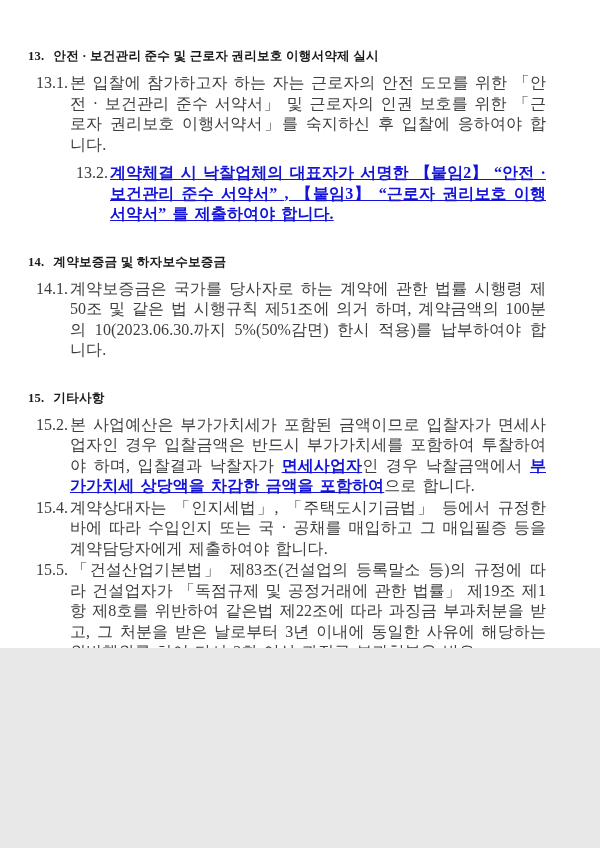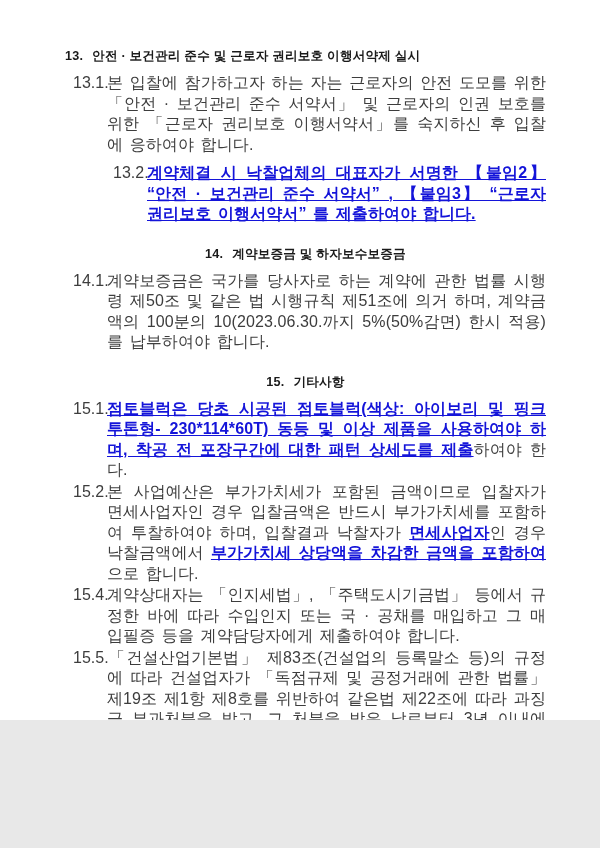--- a/index.html
+++ b/index.html
@@ -9,39 +9,40 @@
     --page-bg:#ffffff;
   }
   html,body{margin:0;padding:0;}
   body{
     background:#e8e8e8;
     font-family:"Liberation Sans","DejaVu Sans",sans-serif;
   }
   .page{
     position:relative;
     width:600px;
-    height:720px;
+    height:648px;
     margin:0 auto;
     background:var(--page-bg);
     overflow:hidden;
     box-sizing:border-box;
-    padding:46px 54px 0 65px;
+    padding:46px 54px 0 28px;
+    font-family:Liberation Serif, serif;
   }
   #doc{display:block;}
   section{display:block;}
   .sec-h{
     margin:0 0 6px 0;
     font-size:12.6px;
     font-weight:700;
     color:var(--heading-color);
     letter-spacing:0.2px;
     line-height:21px;
   }
   .sec-h .sec-num{margin-right:9px;}
-  section + section .sec-h{margin-top:19px;text-align:center;}
+  section + section .sec-h{margin-top:27px;}
   .items{margin-left:8px;}
   .item{
     margin:0;
     padding-left:34px;
     text-indent:-34px;
     font-size:16px;
     color:var(--body-color);
     line-height:20.5px;
     text-align:justify;
     letter-spacing:0.1px;
@@ -85,21 +86,20 @@
       </section>
       <section class="section">
         <h2 class="sec-h"><span class="sec-num">14.</span><span class="sec-title">계약보증금 및 하자보수보증금</span></h2>
         <div class="items">
           <p class="item"><span class="num">14.1.</span><span class="run normal">계약보증금은 국가를 당사자로 하는 계약에 관한 법률 시행령 제50조 및 같은 법 시행규칙 제51조에 의거 하며, 계약금액의 100분의 10(2023.06.30.까지 5%(50%감면) 한시 적용)를 납부하여야 합니다.</span></p>
         </div>
       </section>
       <section class="section">
         <h2 class="sec-h"><span class="sec-num">15.</span><span class="sec-title">기타사항</span></h2>
         <div class="items">
-          <p class="item"><span class="num">15.1.</span><span class="run em">점토블럭은 당초 시공된 점토블럭(색상: 아이보리 및 핑크 투톤형- 230*114*60T) 동등 및 이상 제품을 사용하여야 하며, 착공 전 포장구간에 대한 패턴 상세도를 제출</span><span class="run normal">하여야 한다.</span></p>
           <p class="item"><span class="num">15.2.</span><span class="run normal">본 사업예산은 부가가치세가 포함된 금액이므로 입찰자가 면세사업자인 경우 입찰금액은 반드시 부가가치세를 포함하여 투찰하여야 하며, 입찰결과 낙찰자가 </span><span class="run em">면세사업자</span><span class="run normal">인 경우 낙찰금액에서 </span><span class="run em">부가가치세 상당액을 차감한 금액을 포함하여</span><span class="run normal">으로 합니다.</span></p>
           <p class="item"><span class="num">15.4.</span><span class="run normal">계약상대자는 「인지세법」, 「주택도시기금법」 등에서 규정한 바에 따라 수입인지 또는 국 · 공채를 매입하고 그 매입필증 등을 계약담당자에게 제출하여야 합니다.</span></p>
           <p class="item"><span class="num">15.5.</span><span class="run normal">「건설산업기본법」 제83조(건설업의 등록말소 등)의 규정에 따라 건설업자가 「독점규제 및 공정거래에 관한 법률」 제19조 제1항 제8호를 위반하여 같은법 제22조에 따라 과징금 부과처분을 받고, 그 처분을 받은 날로부터 3년 이내에 동일한 사유에 해당하는 위반행위를 하여 다시 2회 이상 과징금 부과처분을 받은</span></p>
         </div>
       </section>
     </main>
   <div class="pageno">- 7 -</div>
 </div>
 
 </body></html>

